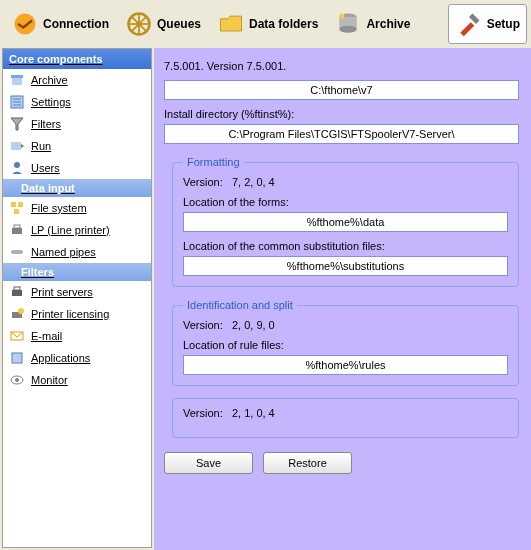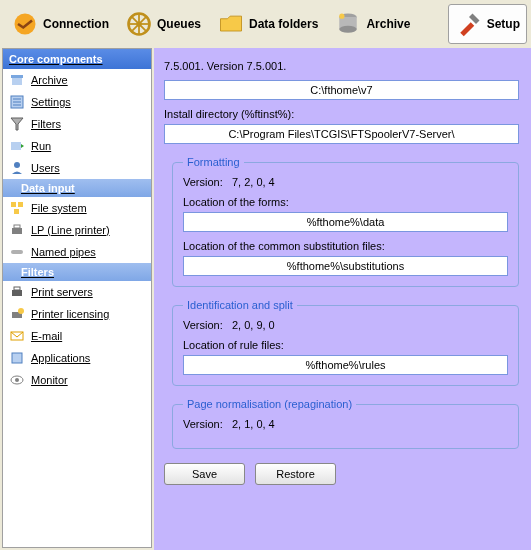--- a/index.html
+++ b/index.html
@@ -99,21 +99,21 @@
     color: #2A5FD0;
     padding: 0 4px;
     font-size: 11px;
   }
   .btnrow {
     display: flex;
     gap: 10px;
     margin-top: 14px;
   }
   button.std {
-    width: 81px;
+    width: 89px;
     height: 22px;
     border: 1px solid #888;
     background: linear-gradient(#fff,#E3E3E3);
     border-radius: 3px;
     font-family: inherit;
     font-size: 11px;
     cursor: pointer;
   }
   .lbl { margin-bottom: 4px; }
   .val { margin-bottom: 8px; }
@@ -283,21 +283,20 @@
     </fieldset>
 
     <fieldset>
       <legend>Identification and split</legend>
       <div class="val"><span>Version:</span>&nbsp;&nbsp;&nbsp;<span>2, 0, 9, 0</span></div>
       <div class="lbl">Location of rule files:</div>
       <div><input type="text" value="%fthome%\rules" style=""></div>
     </fieldset>
 
     <fieldset>
-      <legend>Page normalisation (repagination)</legend>
       <div class="val"><span>Version:</span>&nbsp;&nbsp;&nbsp;<span>2, 1, 0, 4</span></div>
     </fieldset>
 
     <div class="btnrow">
       <button class="std">Save</button>
       <button class="std">Restore</button>
     </div>
   </div>
 </div>
 

